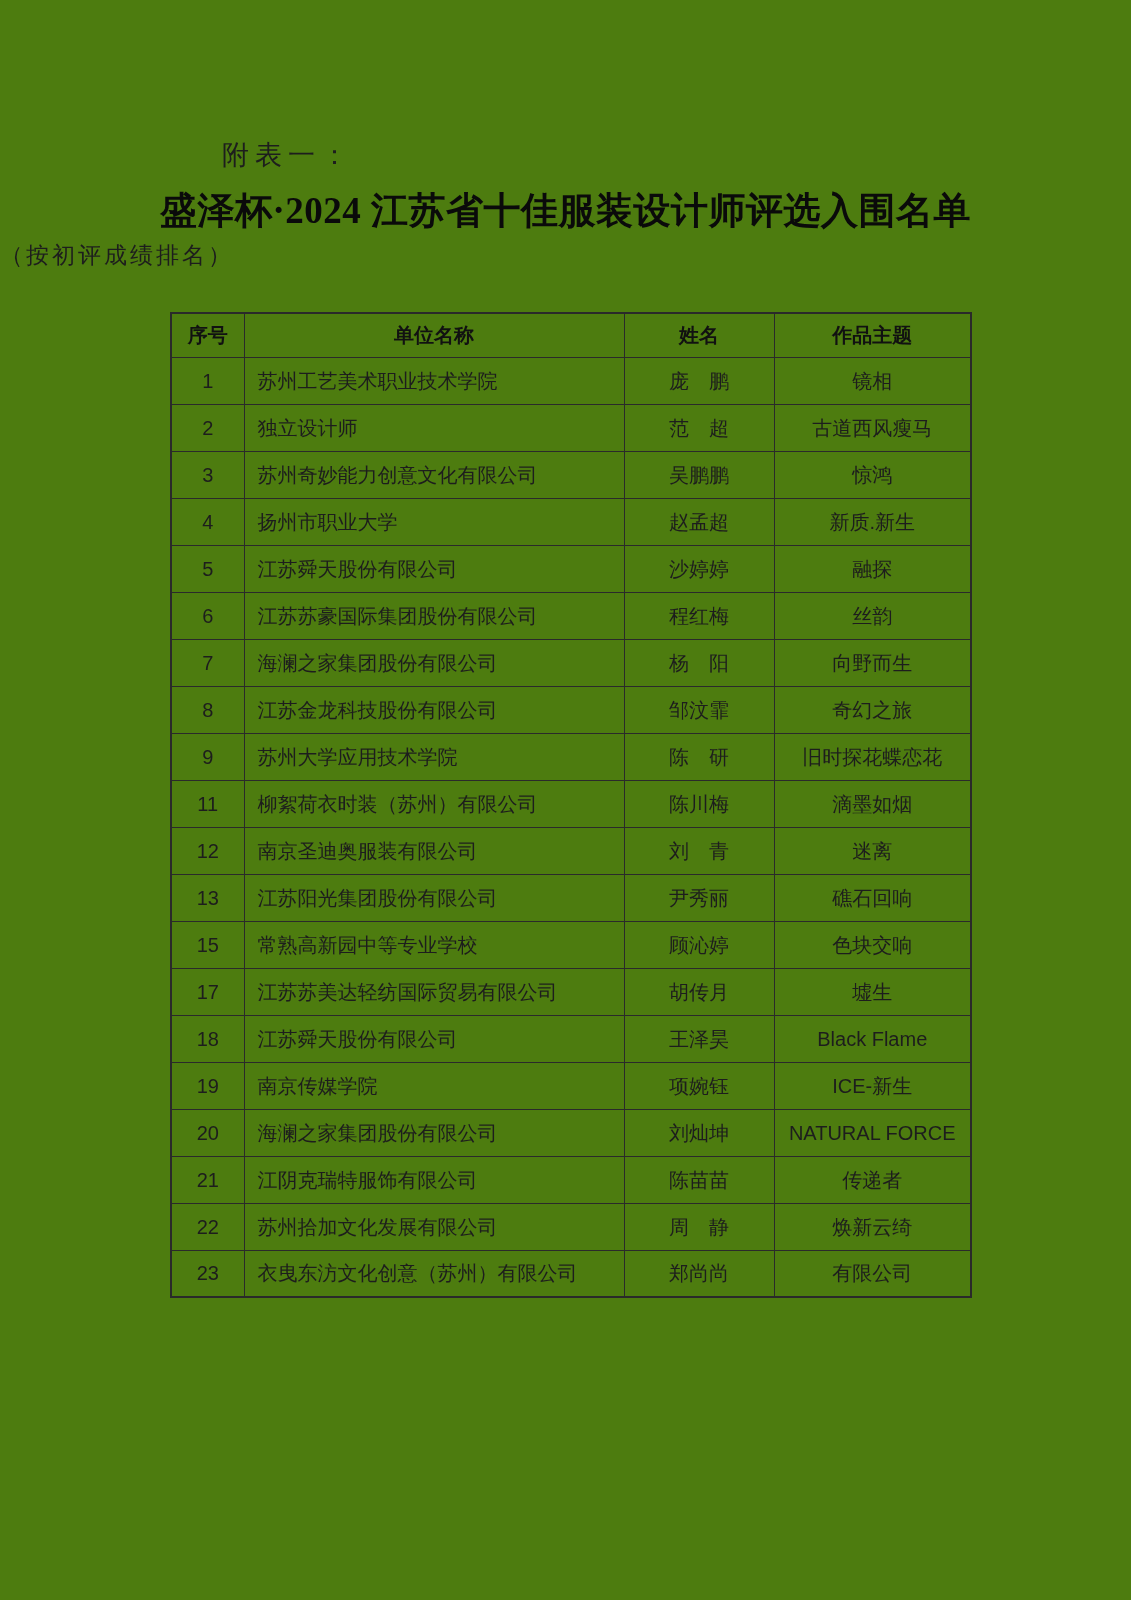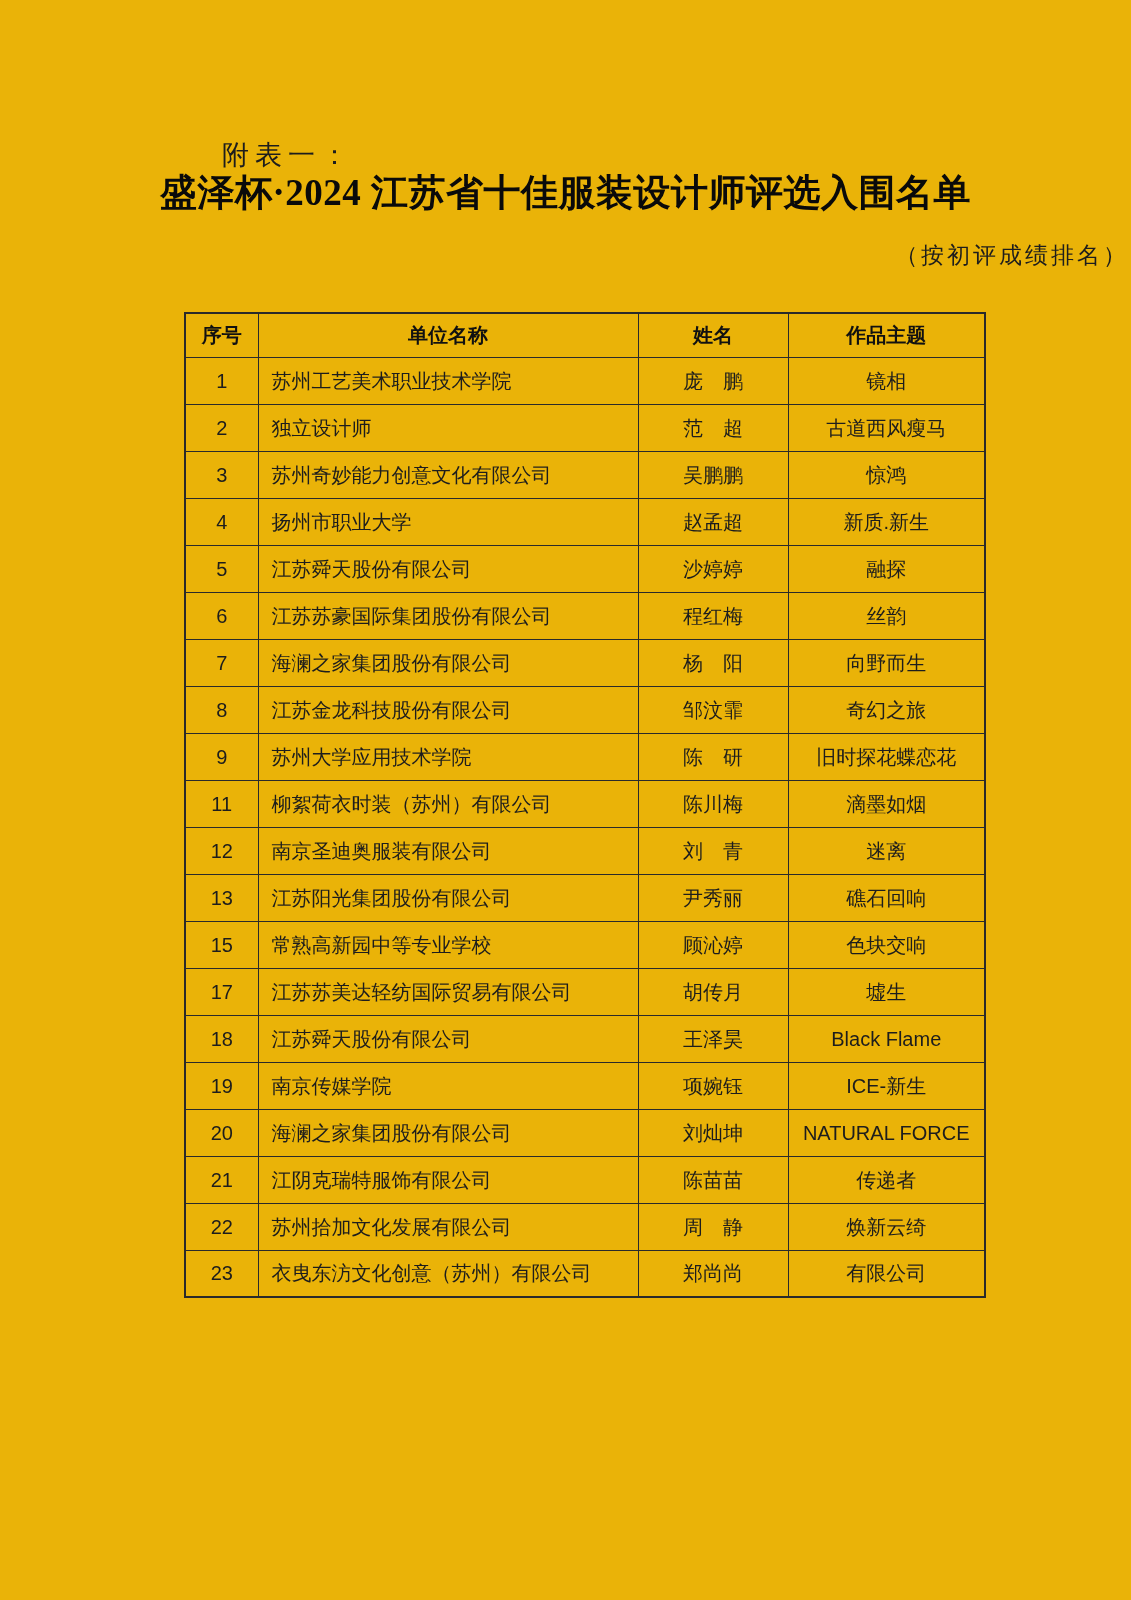--- a/index.html
+++ b/index.html
@@ -11,57 +11,57 @@
   body {
     width: 1131px;
     height: 1600px;
     position: relative;
     font-family: "Liberation Serif", serif;
     color: #1d1d1d;
   }
   .page {
     position: absolute;
     inset: 0;
-    background: #eab308;
+    background: #4d7c0f;
   }
   .annex-label {
     position: absolute;
     left: 222px;
     top: 137px;
     font-size: 27px;
     letter-spacing: 6px;
     color: #1d1d1d;
     white-space: nowrap;
   }
   .doc-title {
     position: absolute;
     left: 0;
-    top: 168px;
+    top: 186px;
     width: 1131px;
     margin: 0;
     text-align: center;
     font-size: 37px;
     font-weight: 900;
     letter-spacing: 0.5px;
     color: #0a0a0a;
     white-space: nowrap;
   }
   .doc-subtitle {
     position: absolute;
     left: 0;
     top: 240px;
     width: 1129px;
-    text-align: right;
+    text-align: left;
     font-size: 23px;
     letter-spacing: 3px;
     color: #1d1d1d;
   }
   table.list-table {
     position: absolute;
-    left: 184px;
+    left: 170px;
     top: 312px;
     width: 800px;
     border-collapse: collapse;
     table-layout: fixed;
     border: 2px solid #2a2a2a;
     padding-left: 42px;
   }
   .list-table col.col-no    { width: 73px; }
   .list-table col.col-org   { width: 380px; }
   .list-table col.col-name  { width: 150px; }

